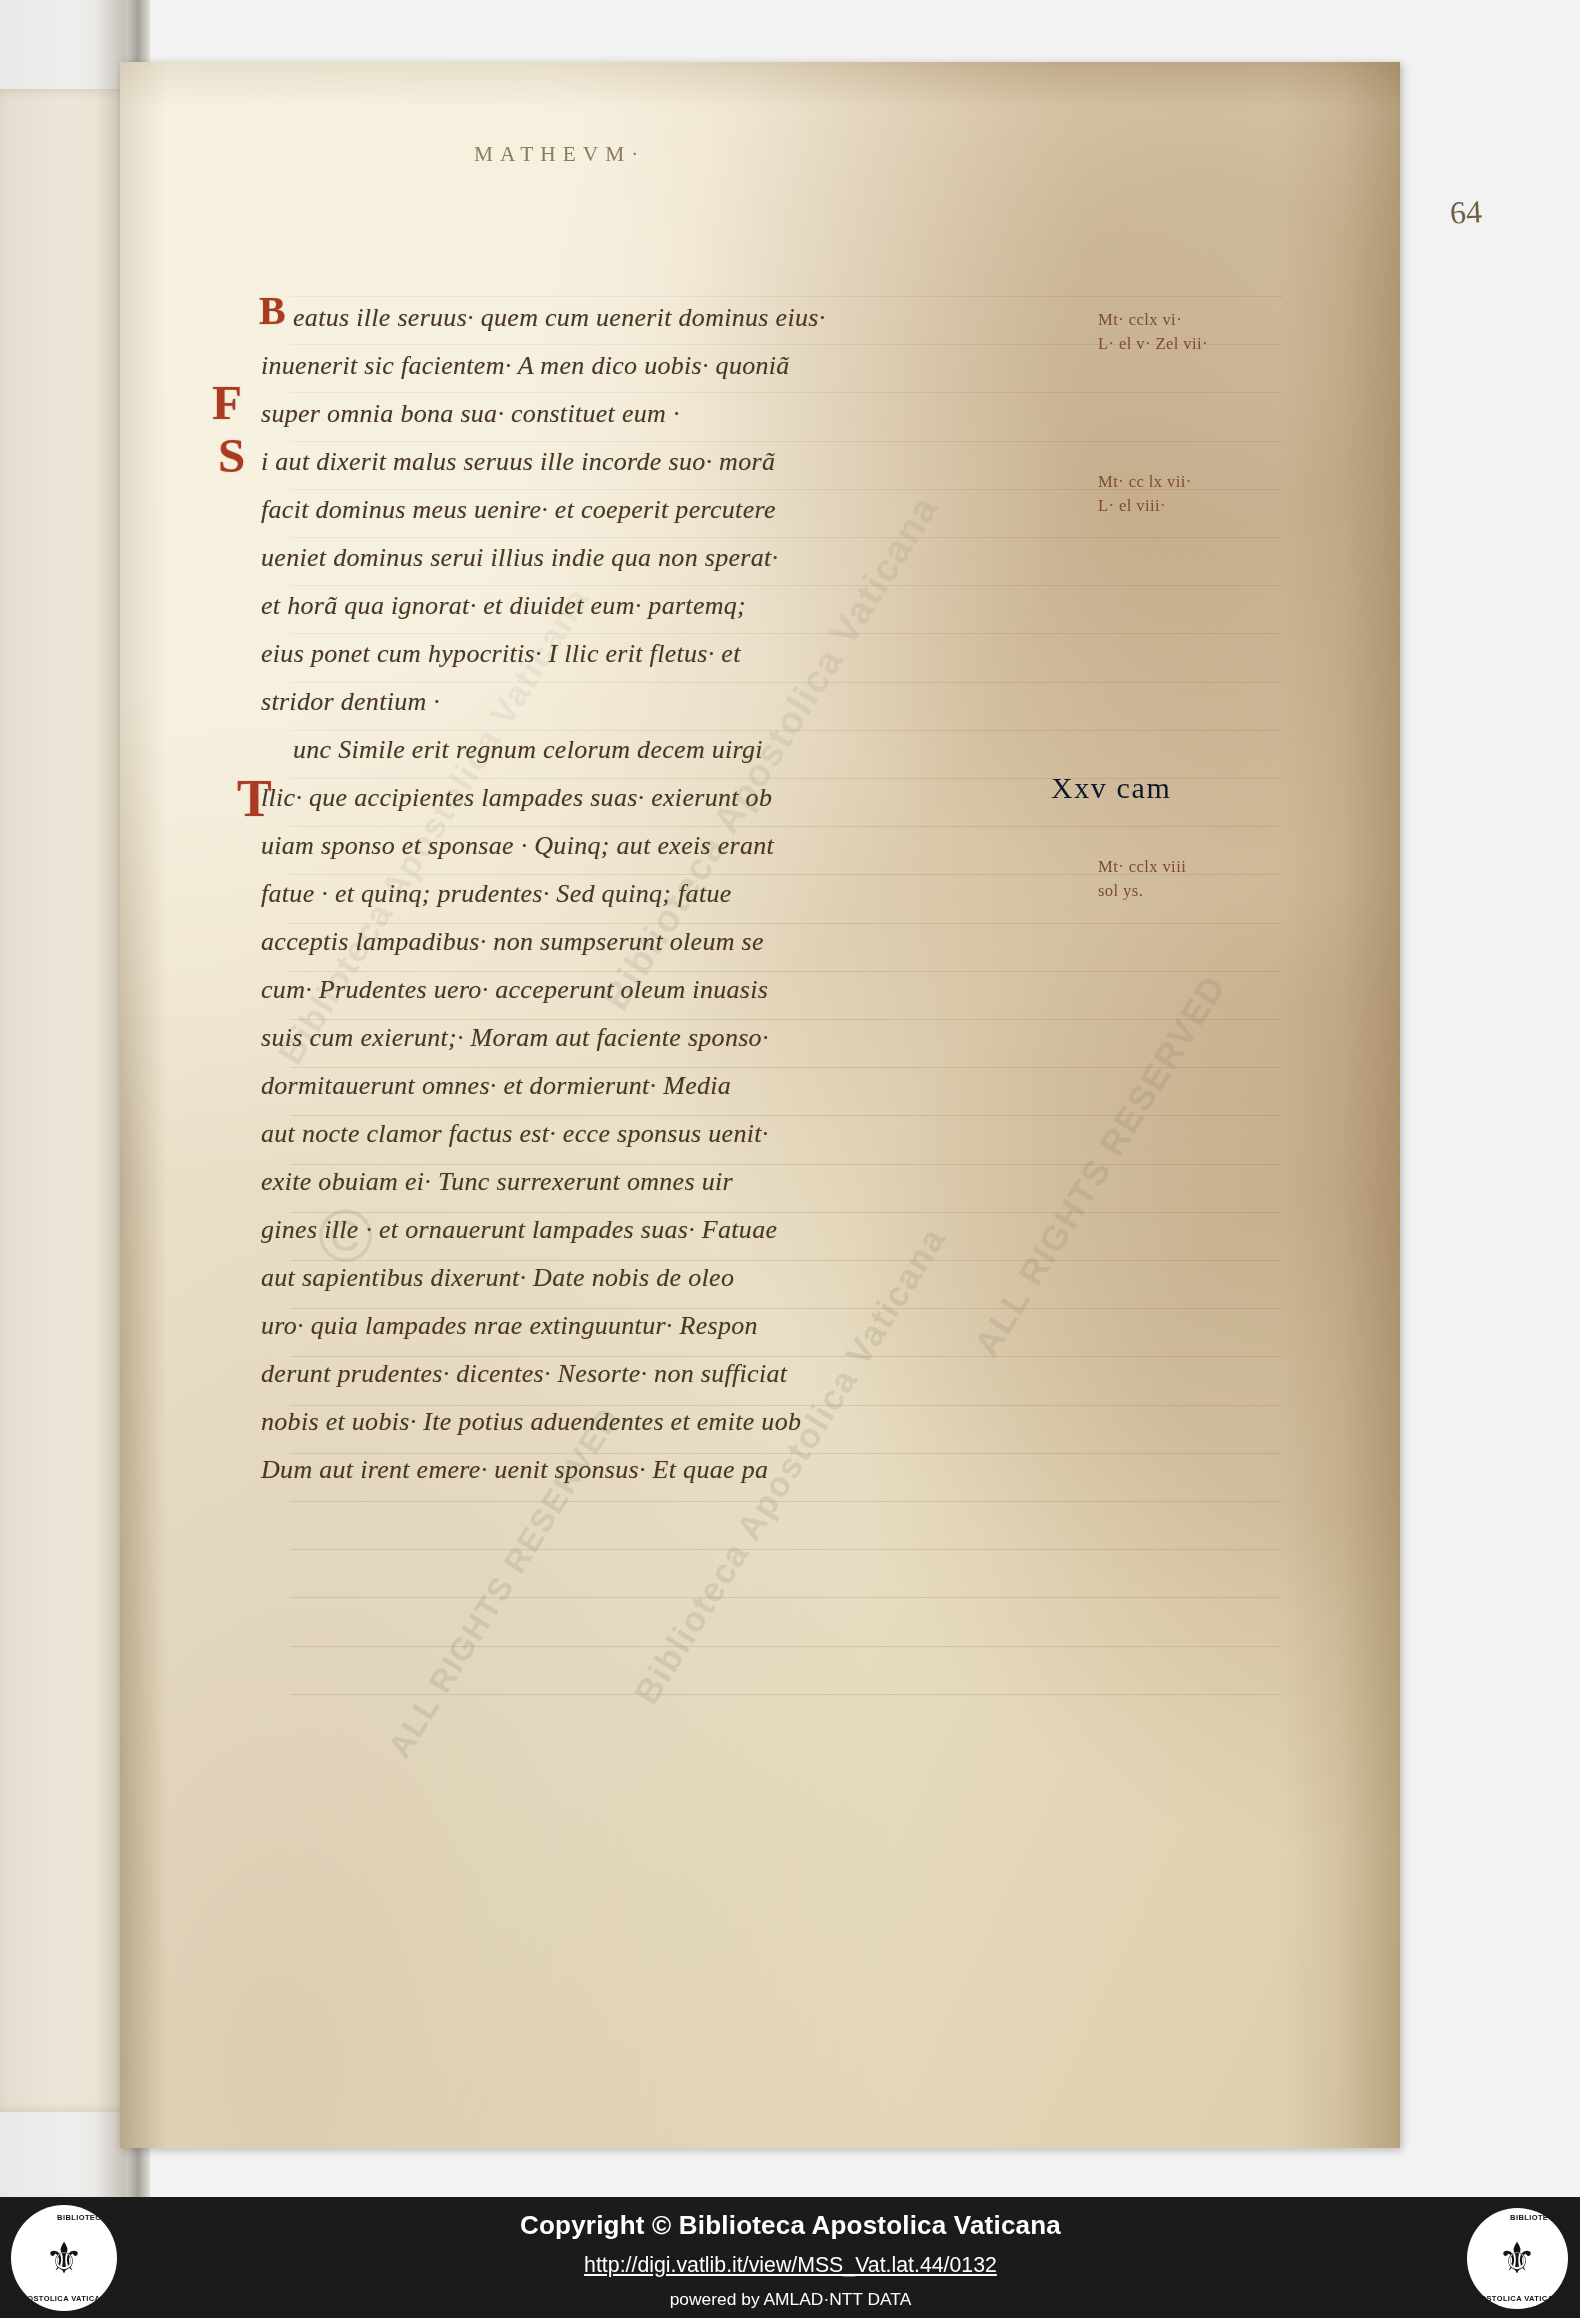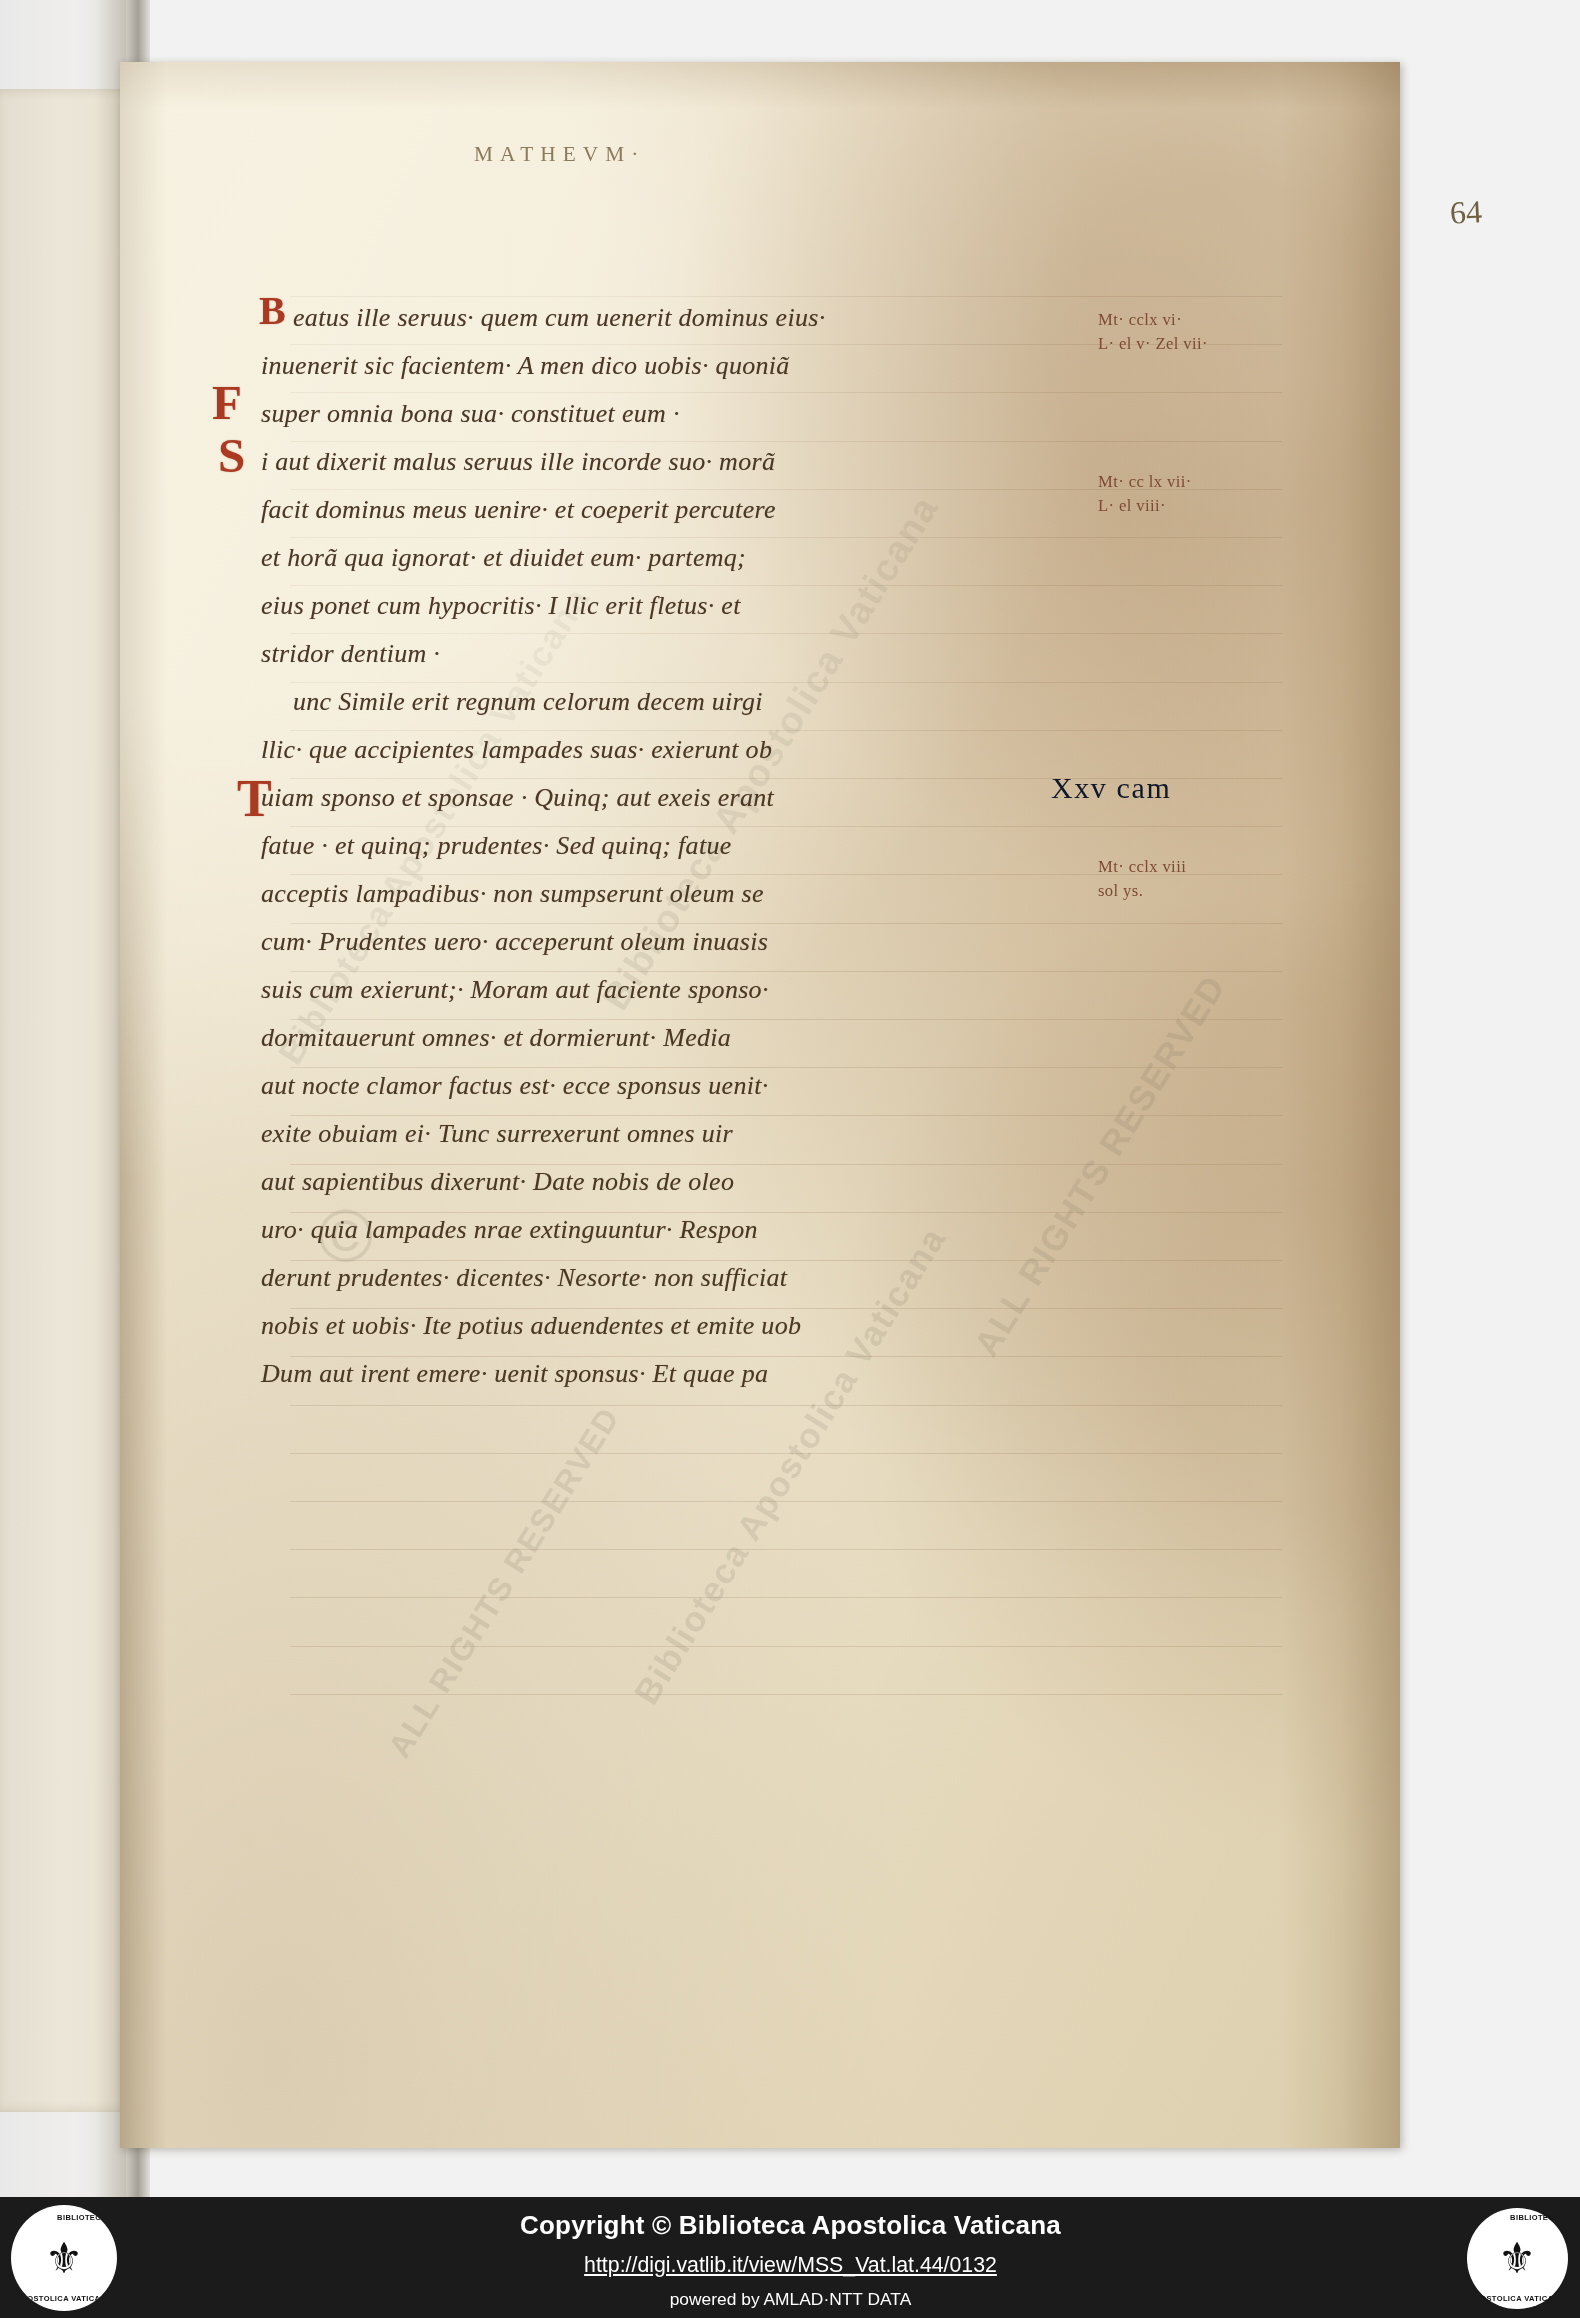--- a/index.html
+++ b/index.html
@@ -321,33 +321,35 @@
   <div class="initial init-F">F</div>
   <div class="initial init-S">S</div>
   <div class="initial init-T">T</div>
 
   <div class="textblock">
     <div class="line body-indent">eatus ille seruus· quem cum uenerit dominus eius·</div>
     <div class="line">inuenerit sic facientem· A men dico uobis· quoniã</div>
     <div class="line">super omnia bona sua· constituet eum ·</div>
     <div class="line">i aut dixerit malus seruus ille incorde suo· morã</div>
     <div class="line">facit dominus meus uenire· et coeperit percutere</div>
+    <div class="line">ueniet dominus serui illius indie qua non sperat·</div>
     <div class="line">et horã qua ignorat· et diuidet eum· partemq;</div>
     <div class="line">eius ponet cum hypocritis· I llic erit fletus· et</div>
     <div class="line">stridor dentium ·</div>
     <div class="line body-indent">unc Simile erit regnum celorum decem uirgi</div>
     <div class="line">llic· que accipientes lampades suas· exierunt ob</div>
     <div class="line">uiam sponso et sponsae · Quinq; aut exeis erant</div>
     <div class="line">fatue · et quinq; prudentes· Sed quinq; fatue</div>
     <div class="line">acceptis lampadibus· non sumpserunt oleum se</div>
     <div class="line">cum· Prudentes uero· acceperunt oleum inuasis</div>
     <div class="line">suis cum exierunt;· Moram aut faciente sponso·</div>
     <div class="line">dormitauerunt omnes· et dormierunt· Media</div>
     <div class="line">aut nocte clamor factus est· ecce sponsus uenit·</div>
     <div class="line">exite obuiam ei· Tunc surrexerunt omnes uir</div>
+    <div class="line">gines ille · et ornauerunt lampades suas· Fatuae</div>
     <div class="line">aut sapientibus dixerunt· Date nobis de oleo</div>
     <div class="line">uro· quia lampades nrae extinguuntur· Respon</div>
     <div class="line">derunt prudentes· dicentes· Nesorte· non sufficiat</div>
     <div class="line">nobis et uobis· Ite potius aduendentes et emite uob</div>
     <div class="line">Dum aut irent emere· uenit sponsus· Et quae pa</div>
   </div>
 
   <div class="margin-note" style="left:1098px; top:308px">
     <div>Mt· cclx vi·</div>
     <div>L· el v· Zel vii·</div>

